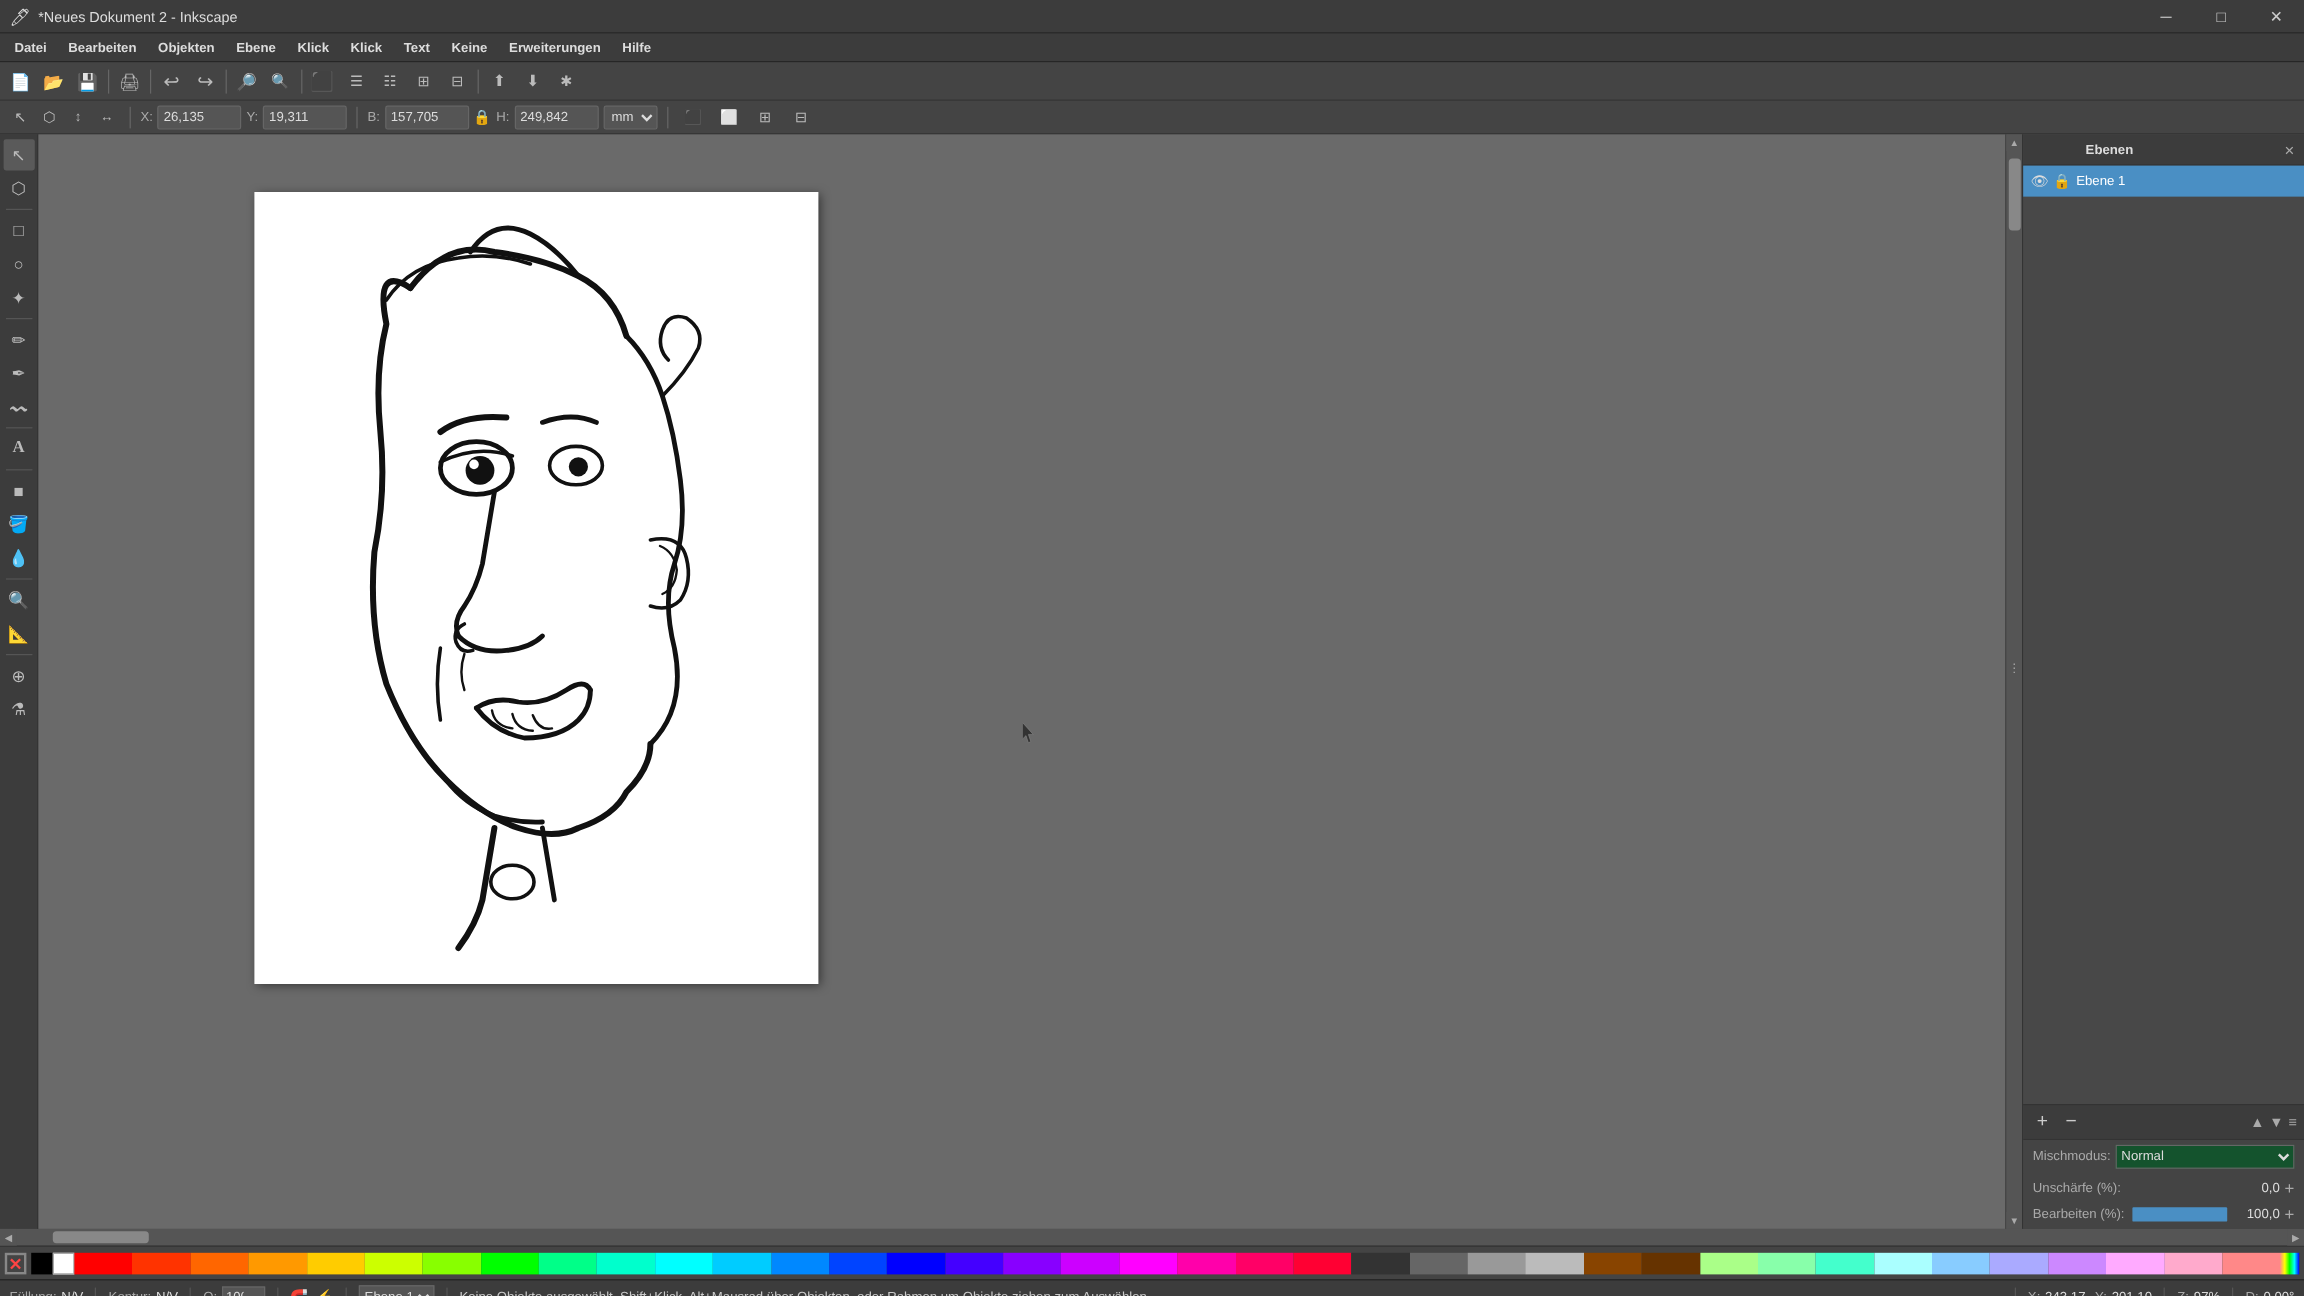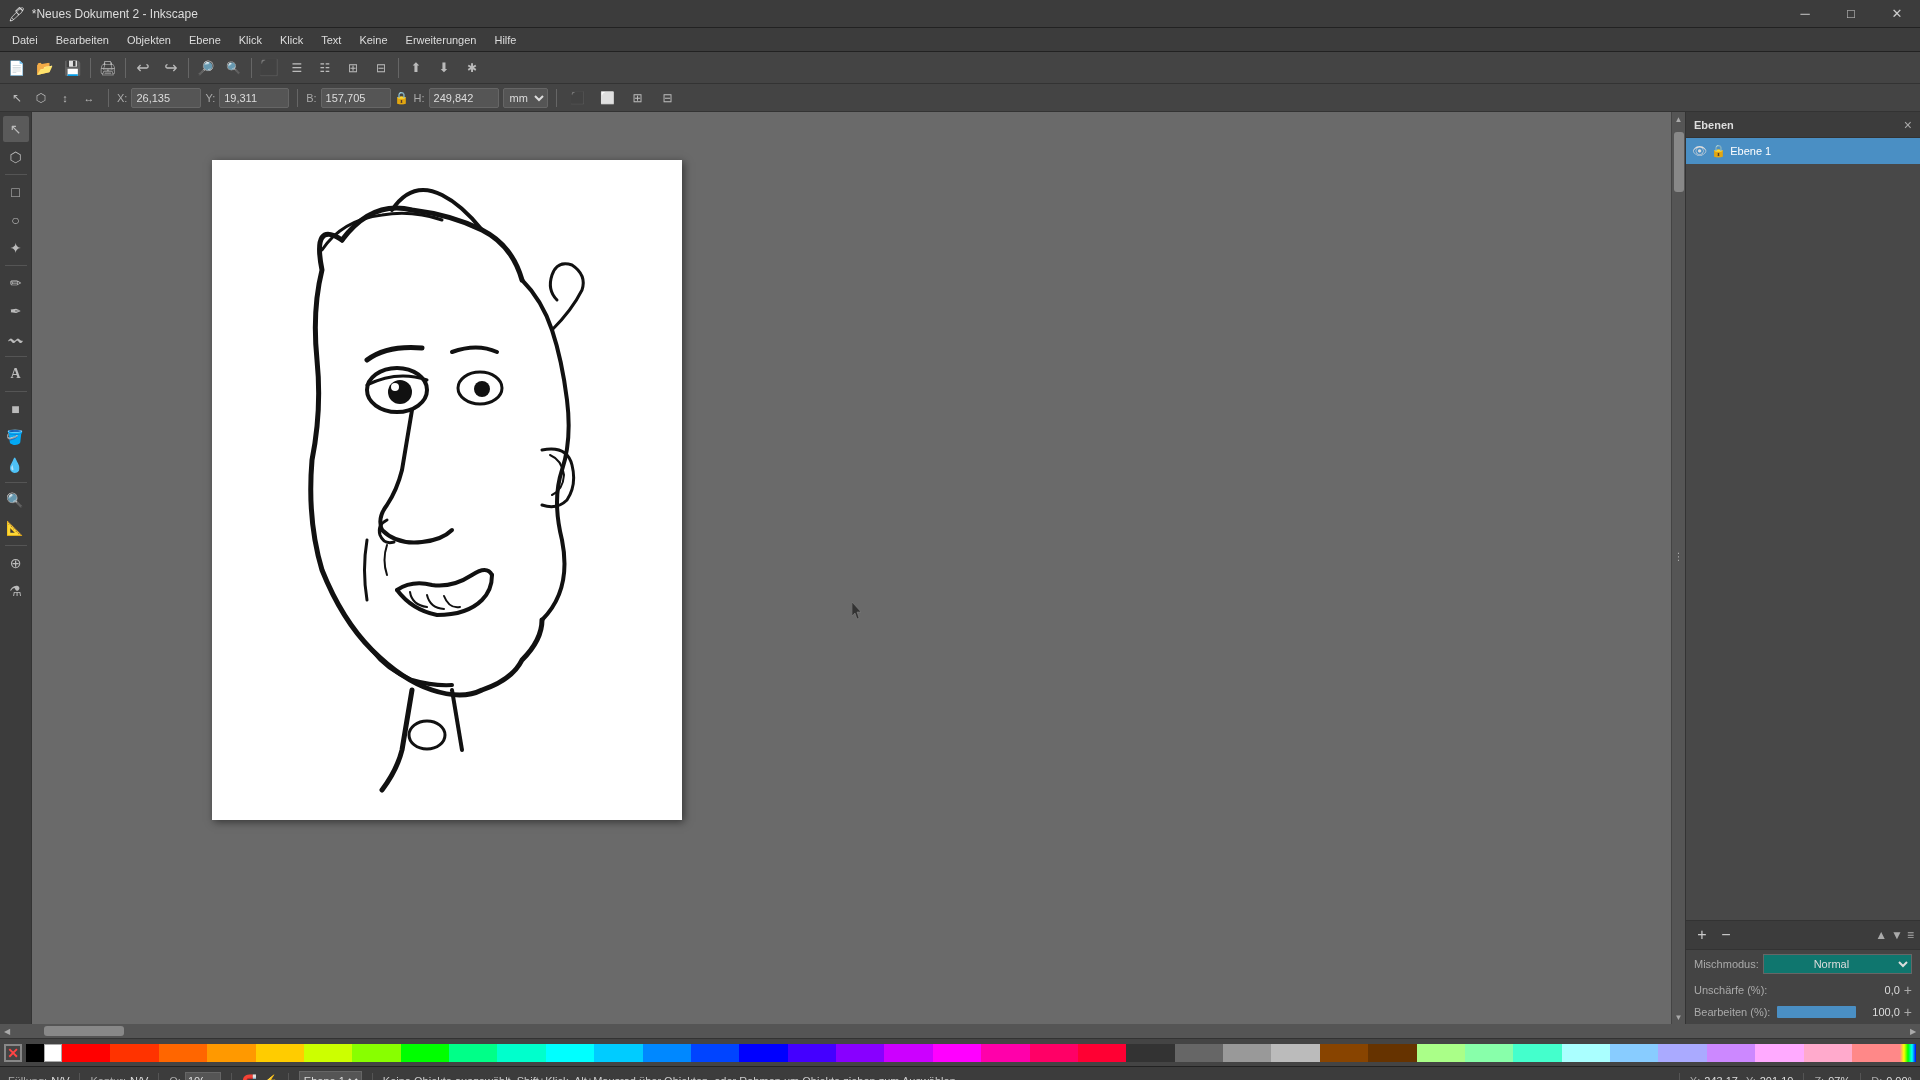--- a/index.html
+++ b/index.html
@@ -13,21 +13,21 @@
     #titlebar-left { display: flex; align-items: center; padding-left: 8px; gap: 6px; }
     #titlebar-title { color: #ddd; font-size: 12px; }
     #titlebar-controls { display: flex; align-items: center; }
     .winbtn { width: 46px; height: 28px; display: flex; align-items: center; justify-content: center; cursor: pointer; color: #ccc; font-size: 13px; }
 
     
     #menubar {
       width: 100%; height: 24px; background: #3c3c3c; display: flex; align-items: center; padding: 0 4px;
       border-bottom: 1px solid #222; gap: 2px;
     }
-    .menu-item { padding: 2px 8px; cursor: pointer; color: #ddd; font-size: 11px; border-radius: 2px; }
+    .menu-item { padding: 2px 8px; cursor: pointer; color: #ddd; font-size: 11px; border-radius: 2px; font-weight: bold; }
 
     
     #toolbar {
       width: 100%; height: 32px; background: #444; display: flex; align-items: center; padding: 0 4px; gap: 2px;
       border-bottom: 1px solid #333;
     }
     .tb-btn { width: 26px; height: 26px; display: flex; align-items: center; justify-content: center; cursor: pointer; color: #bbb; font-size: 14px; border-radius: 2px; }
     .tb-sep { width: 1px; height: 20px; background: #666; margin: 0 2px; }
 
     
@@ -74,21 +74,21 @@
 
     
     #right-panel {
       width: 235px; background: #484848; border-left: 1px solid #333; display: flex; flex-direction: column;
     }
     #layers-panel { flex: 1; display: flex; flex-direction: column; }
     #layers-header {
       display: flex; align-items: center; justify-content: space-between;
       background: #3c3c3c; border-bottom: 1px solid #333; padding: 4px 8px; height: 26px;
     }
-    #layers-title { color: #ddd; font-size: 11px; font-weight: bold; }
+    #layers-title { color: #ddd; font-size: 11px; font-weight: bold; margin-left: 44px; }
     #layers-close { color: #aaa; cursor: pointer; font-size: 14px; }
     #layer-row {
       display: flex; align-items: center; background: #4a8fc4; padding: 2px 6px; height: 26px;
       gap: 4px; cursor: pointer;
     }
     .layer-vis-btn { color: #ddd; font-size: 12px; cursor: pointer; }
     .layer-lock-btn { color: #ddd; font-size: 12px; cursor: pointer; }
     .layer-name { color: white; font-size: 11px; flex: 1; }
 
     
@@ -98,21 +98,21 @@
     }
     .layer-btn { color: #ccc; font-size: 16px; cursor: pointer; width: 20px; height: 20px; display: flex; align-items: center; justify-content: center; }
     #layers-spacer { flex: 1; }
 
     
     #mischmodus-row {
       display: flex; align-items: center; padding: 4px 8px; background: #444;
       border-top: 1px solid #333; gap: 4px;
     }
     .misch-label { color: #aaa; font-size: 11px; }
-    .misch-select { background: #0f766e; border: 1px solid #666; color: #ddd; font-size: 11px; height: 20px; flex: 1; text-align: center; }
+    .misch-select { background: #14532d; border: 1px solid #666; color: #ddd; font-size: 11px; height: 20px; flex: 1; }
 
     
     #unschaerfe-row {
       display: flex; align-items: center; padding: 4px 8px; background: #444; gap: 4px;
     }
     #deckkraft-row {
       display: flex; align-items: center; padding: 2px 8px 4px; background: #444; gap: 4px;
     }
     .prop-label { color: #aaa; font-size: 11px; flex: 1; }
     .prop-value { color: #ddd; font-size: 11px; width: 40px; text-align: right; }

